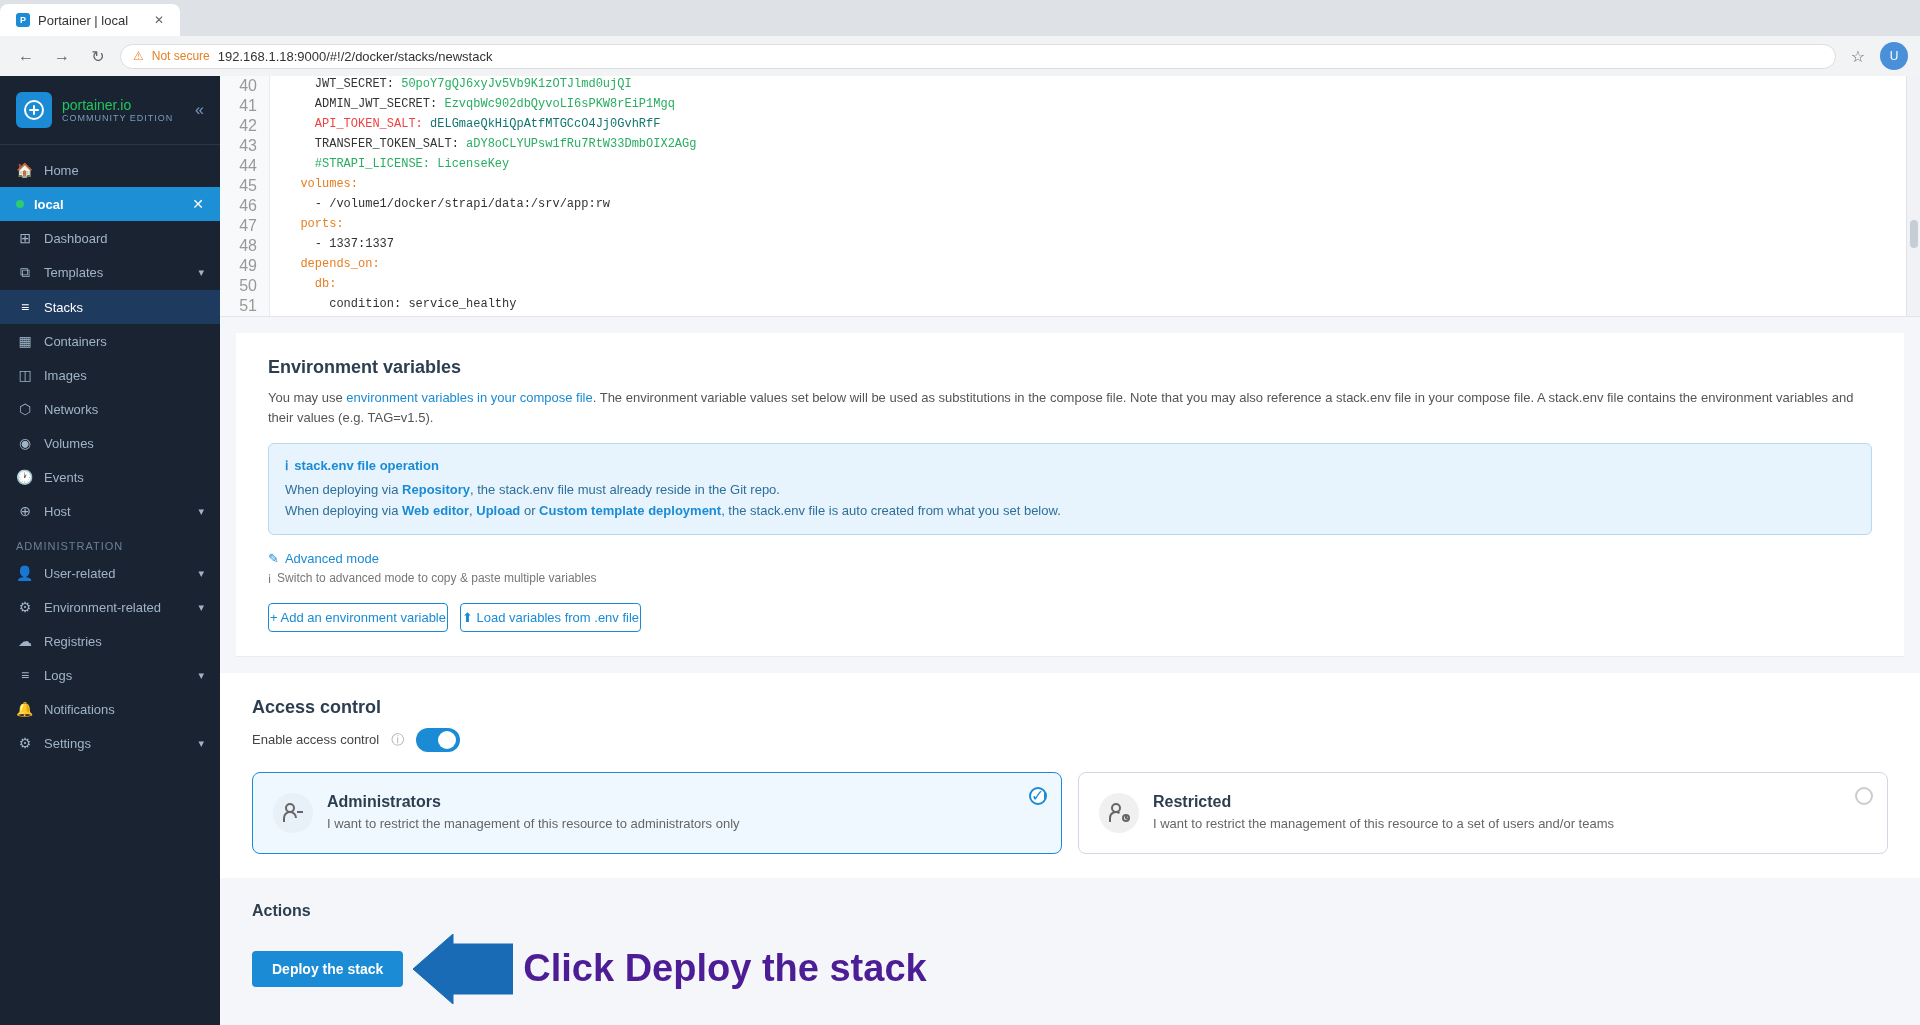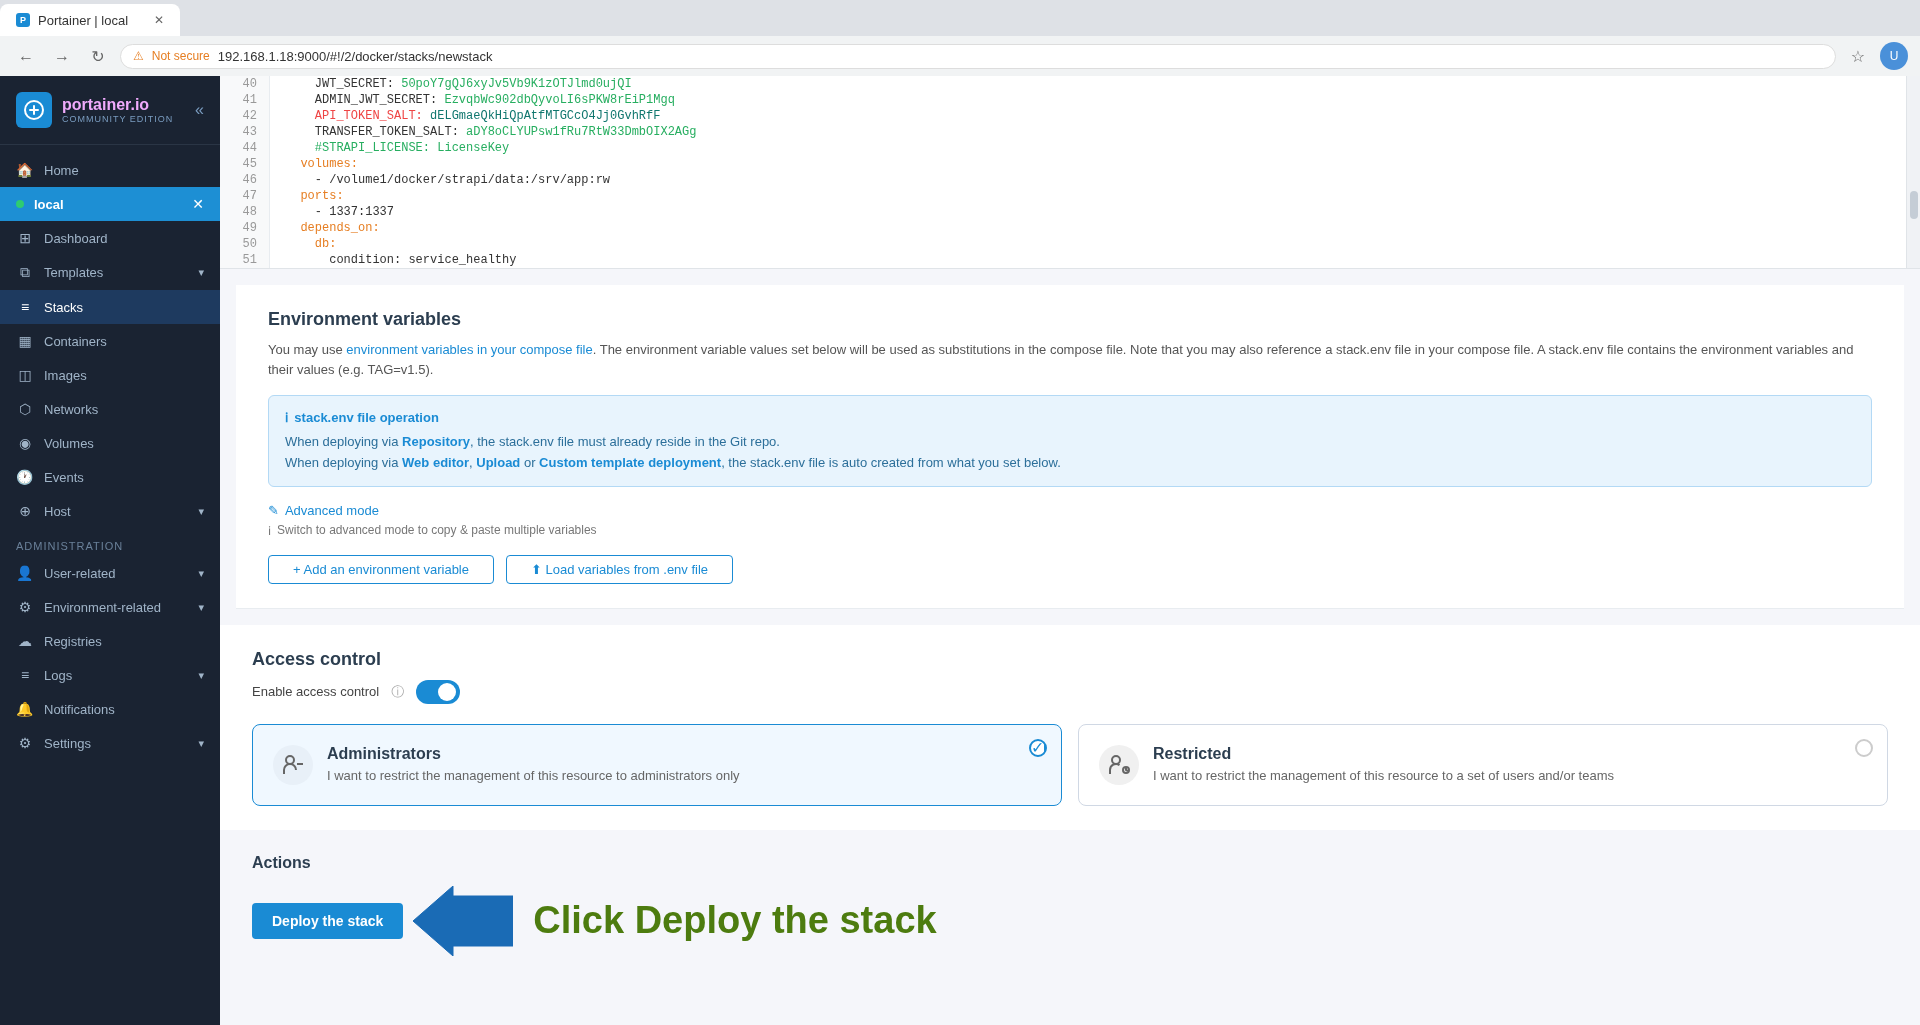--- a/index.html
+++ b/index.html
@@ -19,62 +19,62 @@
     .profile-btn { width: 28px; height: 28px; border-radius: 50%; background: #4a90d9; color: #fff; font-size: 12px; display: flex; align-items: center; justify-content: center; cursor: pointer; }
 
     
     .app { display: flex; flex: 1; overflow: hidden; }
 
     
     .sidebar { width: 220px; background: #1a2332; color: #ccc; flex-shrink: 0; display: flex; flex-direction: column; overflow-y: auto; }
     .sidebar-logo { padding: 16px; display: flex; align-items: center; gap: 10px; border-bottom: 1px solid #2a3545; }
     .logo-icon { width: 36px; height: 36px; background: #1a8bd4; border-radius: 6px; display: flex; align-items: center; justify-content: center; color: #fff; font-weight: bold; font-size: 14px; }
     .logo-text { display: flex; flex-direction: column; }
-    .logo-name { color: #f0abfc; font-size: 16px; font-weight: 700; }
+    .logo-name { color: #22c55e; font-size: 14px; font-weight: 400; }
     .logo-sub { color: #7a9cc0; font-size: 9px; text-transform: uppercase; letter-spacing: 1px; }
     .collapse-btn { margin-left: auto; color: #7a9cc0; cursor: pointer; font-size: 16px; }
 
     .sidebar-nav { flex: 1; padding: 8px 0; }
     .sidebar-item { display: flex; align-items: center; gap: 10px; padding: 9px 16px; cursor: pointer; color: #a0b4c8; font-size: 13px; transition: background 0.15s; }
     .sidebar-item.active { background: #1e3a5f; color: #fff; }
     .sidebar-item .icon { width: 18px; text-align: center; font-size: 14px; flex-shrink: 0; }
     .sidebar-section-label { padding: 12px 16px 4px; color: #6a8099; font-size: 11px; text-transform: uppercase; letter-spacing: 1px; }
     .sidebar-item .chevron { margin-left: auto; font-size: 11px; }
     .sidebar-close-btn { color: #fff; margin-left: auto; font-size: 14px; }
     .env-item { display: flex; align-items: center; gap: 10px; padding: 9px 16px; background: #1d8fd4; color: #fff; font-size: 13px; }
     .env-dot { width: 8px; height: 8px; background: #2ecc71; border-radius: 50%; flex-shrink: 0; }
 
     
     .main { flex: 1; display: flex; flex-direction: column; overflow: hidden; }
     .content { flex: 1; overflow-y: auto; background: #f5f6fa; padding: 0; }
 
     
     .code-area { background: #fff; border-bottom: 1px solid #e0e4e8; }
     .code-line { display: flex; align-items: stretch; }
-    .line-num { width: 50px; padding: 1px 12px; color: #999; font-size: 12px; font-family: Liberation Mono, monospace; text-align: right; background: #f8f9fa; border-right: 1px solid #e8ecf0; flex-shrink: 0; user-select: none; }
+    .line-num { width: 50px; padding: 1px 12px; color: #999; font-size: 16px; font-family: Liberation Sans, sans-serif; text-align: right; background: #f8f9fa; border-right: 1px solid #e8ecf0; flex-shrink: 0; user-select: none; }
     .line-code { padding: 1px 16px; font-size: 12px; font-family: 'Courier New', monospace; color: #333; flex: 1; white-space: pre; }
 
     
     .section { padding: 24px 32px; background: #fff; margin: 16px; border-bottom: 1px solid #e8ecf0; }
     .section-title { font-size: 18px; font-weight: 600; color: #2c3e50; margin-bottom: 10px; }
     .section-desc { color: #555; font-size: 13px; line-height: 1.5; margin-bottom: 16px; }
     .section-desc a { color: #1a8bd4; text-decoration: none; }
 
     
     .info-box { background: #e8f4fd; border: 1px solid #b3d9f5; border-radius: 6px; padding: 12px 16px; margin-bottom: 16px; }
     .info-box-title { color: #1a8bd4; font-size: 13px; font-weight: 600; margin-bottom: 6px; display: flex; align-items: center; gap: 6px; }
     .info-box-content { color: #2c6f9a; font-size: 13px; line-height: 1.6; }
 
     
     .advanced-mode-link { display: flex; align-items: center; gap: 6px; color: #1a8bd4; font-size: 13px; cursor: pointer; margin-bottom: 4px; }
     .mode-hint { display: flex; align-items: center; gap: 6px; color: #777; font-size: 12px; margin-bottom: 16px; }
 
     
     .btn-row { display: flex; gap: 12px; margin-top: 4px; }
-    .btn-outline { border: 1px solid #1a8bd4; background: #fff; color: #1a8bd4; padding: 6px 24px; border-radius: 4px; font-size: 13px; cursor: pointer; display: flex; align-items: center; gap: 6px; }
+    .btn-outline { border: 1px solid #1a8bd4; background: #fff; color: #1a8bd4; padding: 6px 1px; border-radius: 4px; font-size: 13px; cursor: pointer; display: flex; align-items: center; gap: 6px; }
 
     
     .access-section { padding: 24px 32px; background: #fff; }
     .toggle-row { display: flex; align-items: center; gap: 12px; margin-bottom: 20px; }
     .toggle-label { font-size: 13px; color: #444; }
     .toggle { position: relative; width: 44px; height: 24px; }
     .toggle input { opacity: 0; width: 0; height: 0; }
     .toggle-slider { position: absolute; cursor: pointer; top: 0; left: 0; right: 0; bottom: 0; background: #1a8bd4; border-radius: 24px; transition: 0.3s; }
     .toggle-slider:before { position: absolute; content: ''; height: 18px; width: 18px; left: 22px; bottom: 3px; background: #fff; border-radius: 50%; transition: 0.3s; }
 
@@ -90,21 +90,21 @@
     .card-title { font-size: 16px; font-weight: 700; color: #2c3e50; margin-bottom: 4px; }
     .card-desc { font-size: 13px; color: #666; line-height: 1.4; }
 
     
     .actions-section { padding: 24px 32px; background: #f5f6fa; position: relative; }
     .actions-title { font-size: 16px; font-weight: 600; color: #2c3e50; margin-bottom: 14px; }
     .btn-primary { background: #1a8bd4; color: #fff; border: none; padding: 10px 20px; border-radius: 4px; font-size: 14px; font-weight: 600; cursor: pointer; }
 
     
     .deploy-annotation { display: flex; align-items: center; gap: 0; position: relative; }
-    .deploy-text { font-size: 38px; font-weight: 900; color: #4d7c0f; margin-left: 20px; font-family: Arial, sans-serif; }
+    .deploy-text { font-size: 38px; font-weight: 900; color: #4c1d95; margin-left: 10px; font-family: Arial, sans-serif; }
 
     
     .big-arrow { display: inline-block; vertical-align: middle; }
   </style>
 </head>
 <body>
 
 <div class="browser-chrome">
   <div class="browser-tabs">
     <div class="browser-tab">

